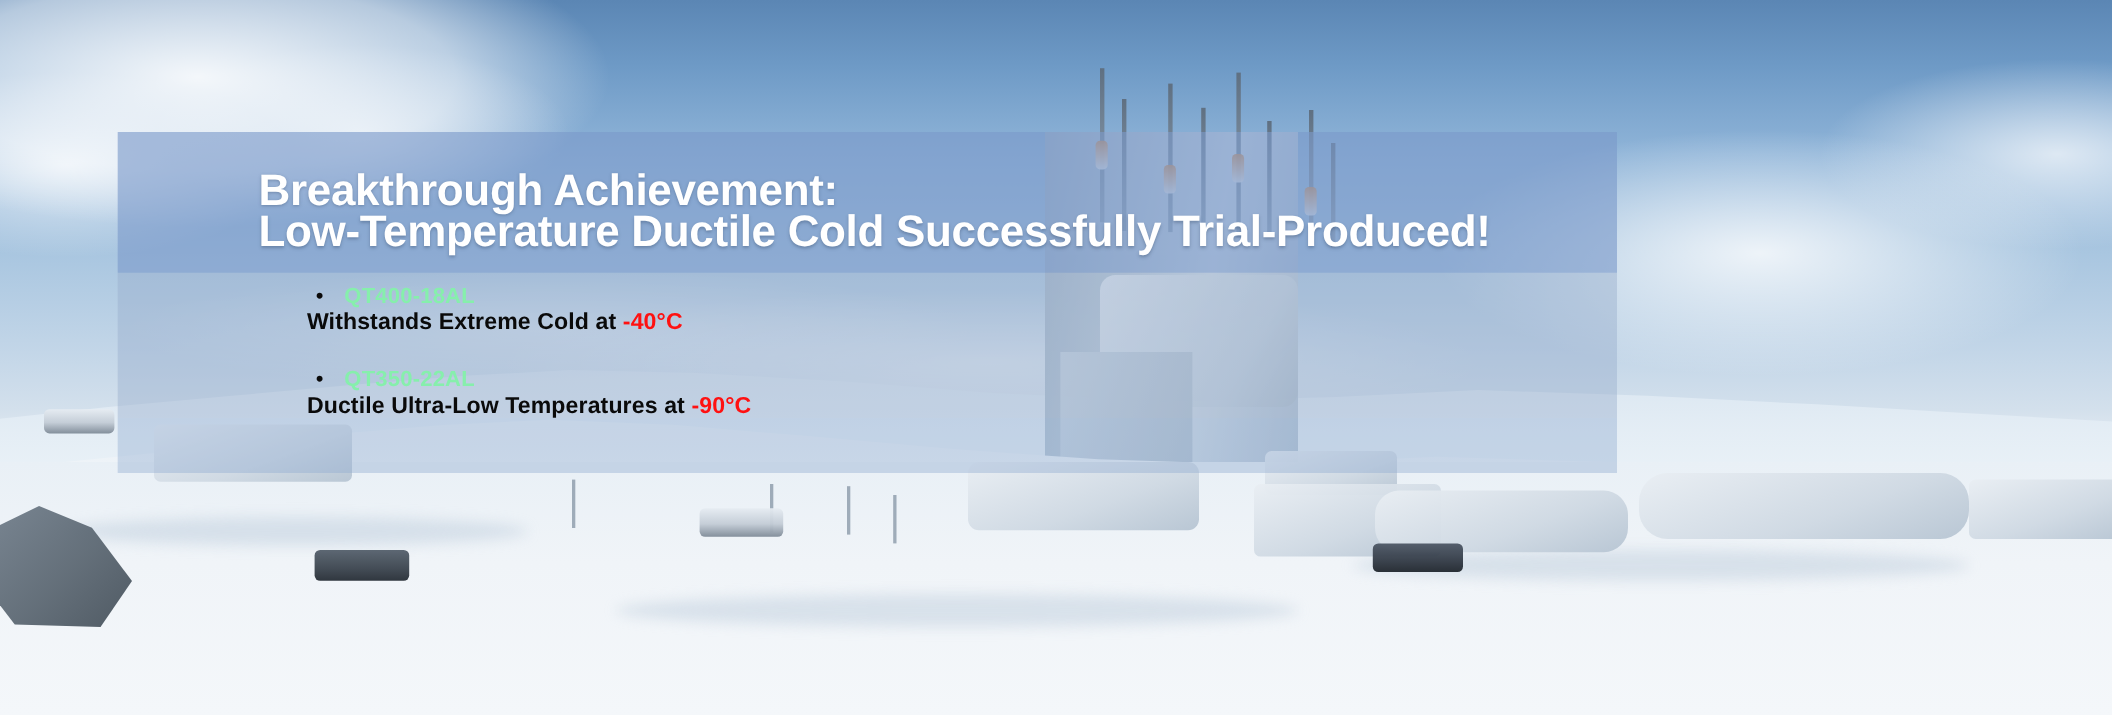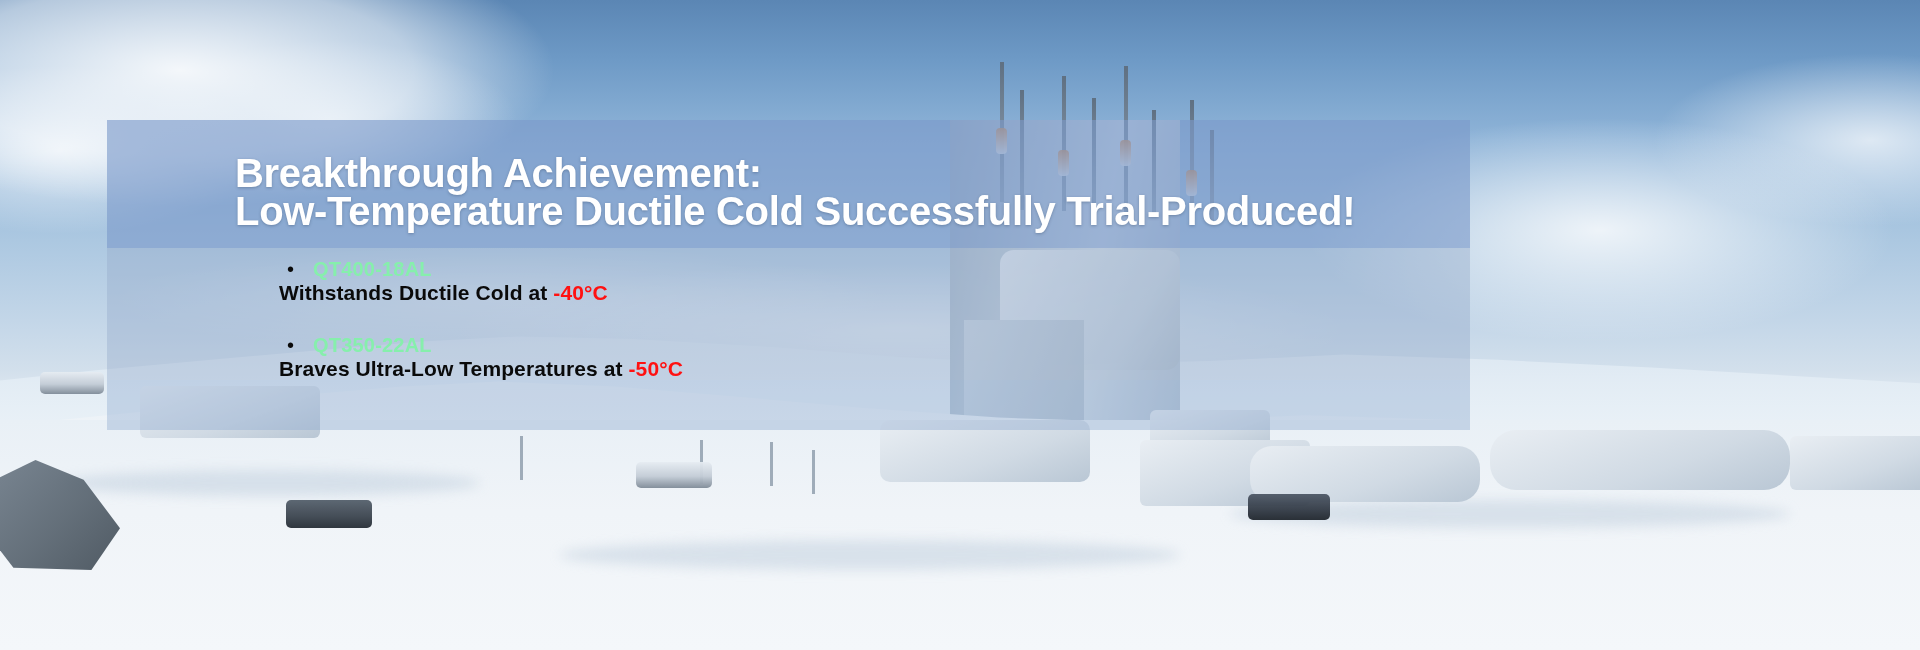--- a/index.html
+++ b/index.html
@@ -318,27 +318,27 @@
       <div class="title-line l2">Low-Temperature Ductile Cold Successfully Trial-Produced!</div>
     </div>
 
     <div class="bullets">
 
       <div class="bullet-group">
         <div class="bullet-row">
           <span class="bullet-dot">•</span>
           <span class="grade">QT400-18AL</span>
         </div>
-        <div class="claim"><span>Withstands Ductile Cold at </span><span class="temp">-40°C</span></div>
+        <div class="claim"><span>Withstands Extreme Cold at </span><span class="temp">-40°C</span></div>
       </div>
 
       <div class="bullet-group">
         <div class="bullet-row">
           <span class="bullet-dot">•</span>
           <span class="grade">QT350-22AL</span>
         </div>
-        <div class="claim"><span>Braves Ultra-Low Temperatures at </span><span class="temp">-50°C</span></div>
+        <div class="claim"><span>Ductile Ultra-Low Temperatures at </span><span class="temp">-90°C</span></div>
       </div>
 
     </div>
   </div>
 
 </div>
 
 </body></html>

